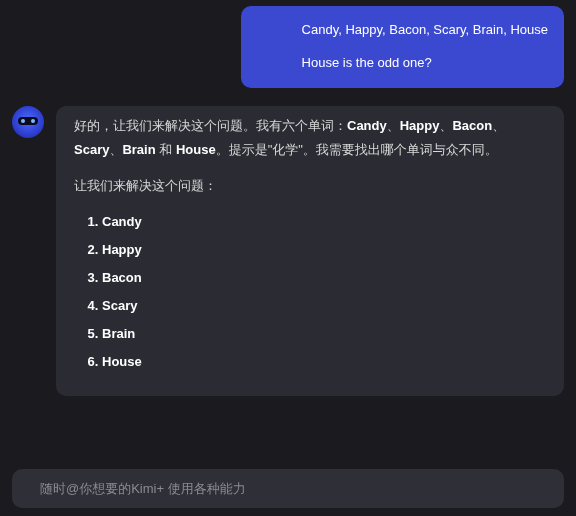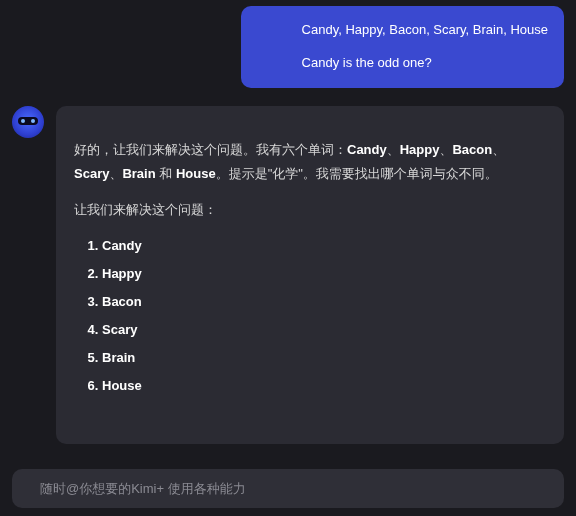--- a/index.html
+++ b/index.html
@@ -60,21 +60,21 @@
       position: absolute;
       top: 13px; left: 9px;
       width: 4px; height: 4px;
       border-radius: 50%;
       background: #7fb8ff;
       box-shadow: 10px 0 0 #7fb8ff;
     }
     .assistant-msg {
       background: #2b2b33;
       border-radius: 10px;
-      padding: 32px 18px;
+      padding: 8px 18px;
       flex: 1;
       font-size: 13px;
       line-height: 1.85;
       color: #d8d8d8;
     }
     .assistant-msg p { margin-bottom: 12px; }
     .assistant-msg b { color: #fff; font-weight: 600; }
     .assistant-msg ol, .assistant-msg ul {
       padding-left: 28px;
       margin-bottom: 14px;
@@ -109,21 +109,21 @@
     .input-bar input::placeholder { color: #8a8a92; }
   </style>
 </head>
 <body>
 
 <div class="chat-container">
 
   <div class="user-msg-row">
     <div class="user-msg">
       <p>Candy, Happy, Bacon, Scary, Brain, House</p>
-      <p>Candy is the odd one?</p>
+      <p>House is the odd one?</p>
     </div>
   </div>
 
   <div class="assistant-row">
     <div class="avatar"></div>
     <div class="assistant-msg">
 
       <p>
         <span>好的，让我们来解决这个问题。我有六个单词：</span><b>Candy</b>、<b>Happy</b>、<b>Bacon</b>、<b>Scary</b>、<b>Brain</b> 和 <b>House</b><span>。提示是"化学"。我需要找出哪个单词与众不同。</span>
       </p>

